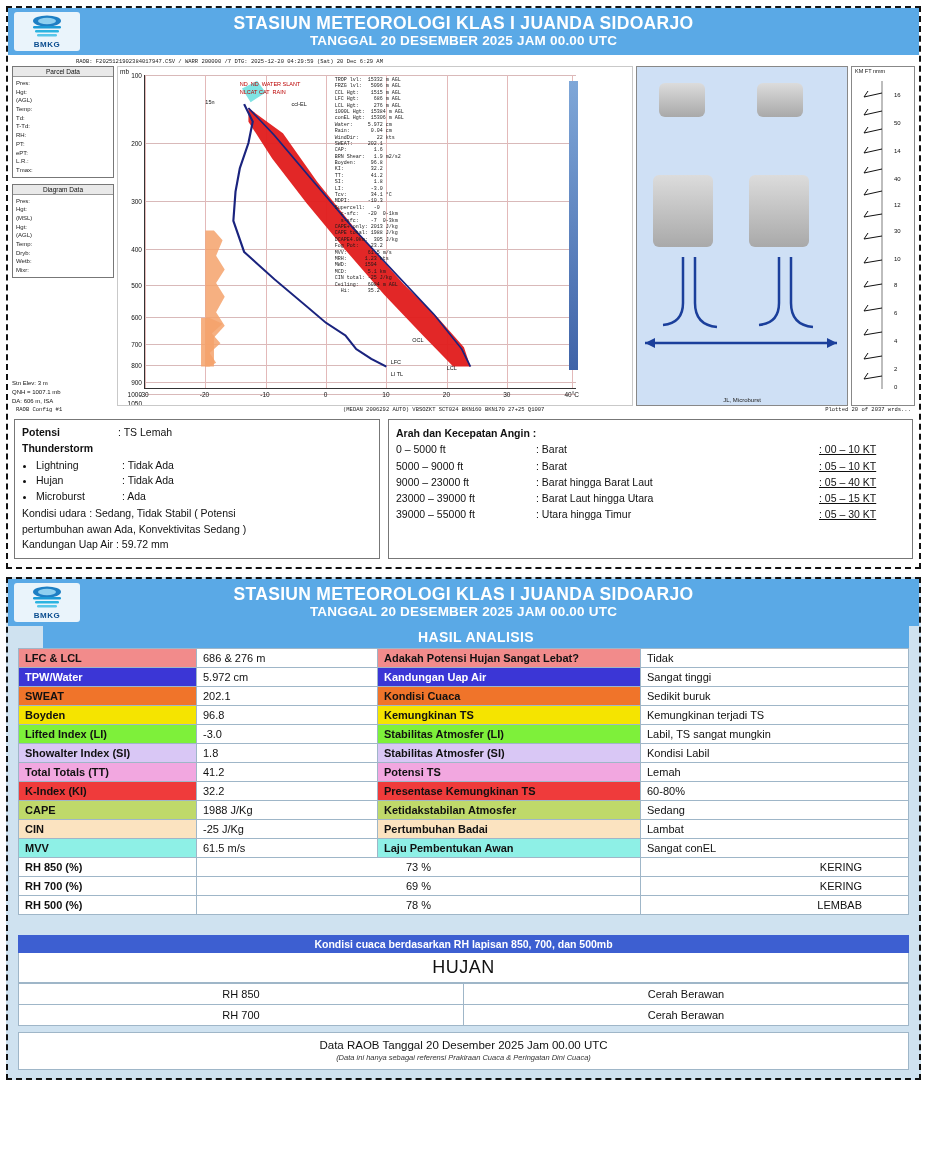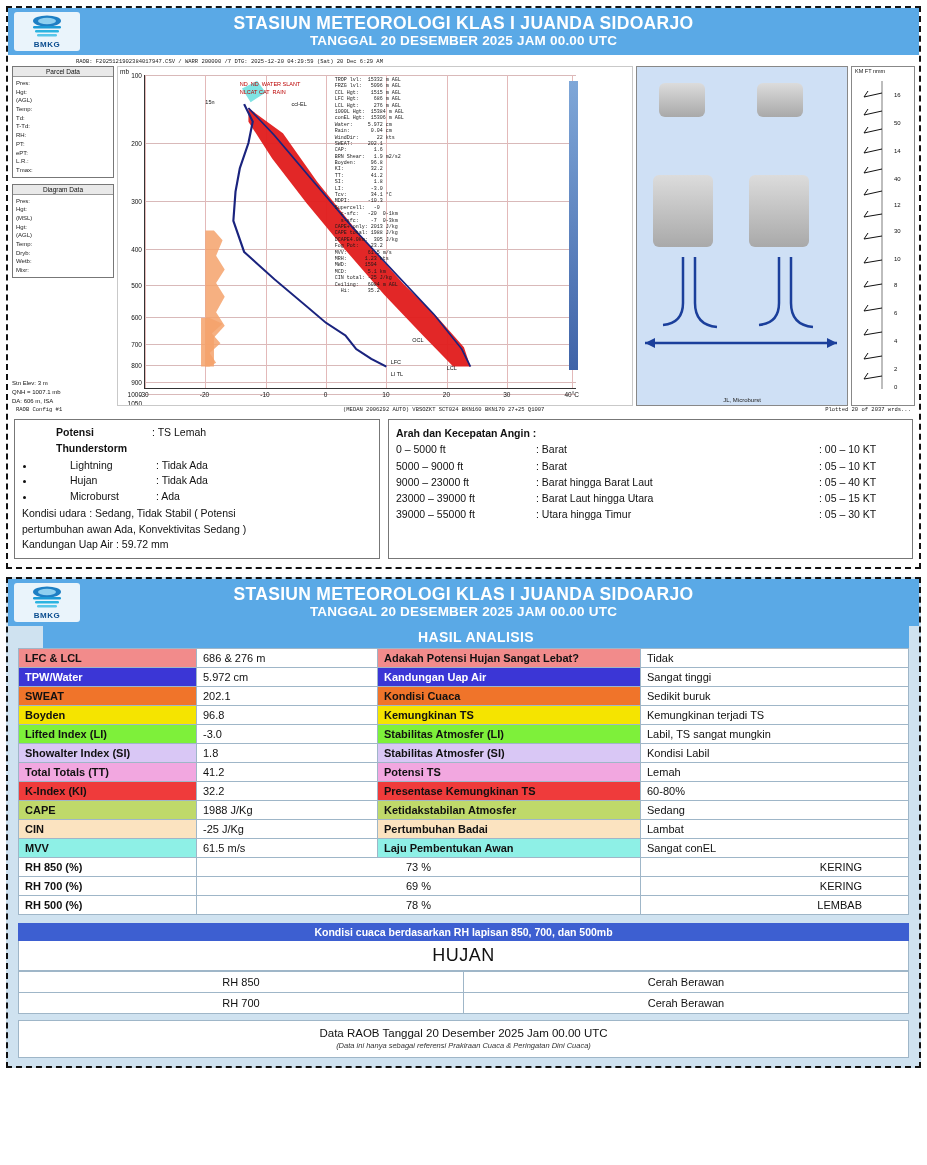--- a/index.html
+++ b/index.html
@@ -46,41 +46,41 @@
   .windcol{width:62px;flex:0 0 62px;border:1px solid #888;background:#fff;position:relative;height:338px;font-size:6px;}
 
   
   .notes{display:flex;gap:8px;padding:4px 6px 8px 6px;}
   .note{border:1px solid #777;background:#fff;padding:5px 7px;box-sizing:border-box;}
   .note.left{width:366px;flex:0 0 366px;font-size:10.5px;line-height:1.5;}
   .note.right{flex:1;font-size:10.5px;line-height:1.55;}
   .note .ttl{font-weight:bold;}
   .note ul{margin:1px 0 1px 14px;padding:0;}
   .note li{margin:0;}
-  .kv{display:flex;margin-left:34px;}
+  .kv{display:flex;}
   .kv .k{width:96px;flex:0 0 96px;}
   .wind-row{display:flex;}
   .wind-row .a{width:140px;flex:0 0 140px;}
   .wind-row .b{flex:1;}
-  .wind-row .c{width:86px;flex:0 0 86px;text-align:left;}
+  .wind-row .c{width:86px;flex:0 0 86px;text-align:left;text-decoration:underline;}
 
   
   .bot{background:#cfe2f0;}
   .bot .inner{padding:0 10px 8px 10px;}
   .ha{background:#5aa9e6;color:#fff;text-align:center;font-weight:bold;font-size:14px;padding:3px 0;letter-spacing:.4px;margin-left:25px;}
   table{border-collapse:collapse;width:100%;background:#fff;}
   td{border:1px solid #9fb6c8;padding:3px 6px;font-size:11px;vertical-align:middle;}
   .c1{width:165px;font-weight:bold;}
   .c2{width:168px;}
   .c3{width:250px;font-weight:bold;}
   .c4{}
   .rh td{text-align:left;}
   .rh .val{text-align:center;}
   .rh .stat{text-align:right;padding-right:46px;}
-  .blue-band{background:#3d5fd1;color:#fff;text-align:center;font-weight:bold;font-size:10.5px;padding:3px 0;margin-top:8px;}
+  .blue-band{background:#3d5fd1;color:#fff;text-align:center;font-weight:bold;font-size:10.5px;padding:3px 0;margin-top:20px;}
   .hujan{background:#fff;border:1px solid #9fb6c8;border-top:none;text-align:center;font-size:18px;padding:4px 0;letter-spacing:.5px;}
   .rhtab td{text-align:center;font-size:11px;padding:4px 6px;}
   .foot{background:#fff;border:1px solid #9fb6c8;text-align:center;padding:6px 0 7px 0;margin-top:6px;}
   .foot .f1{font-size:11.5px;}
   .foot .f2{font-size:7.5px;font-style:italic;color:#333;margin-top:2px;}
 </style>
 </head>
 <body>
 
 <div class="page">

